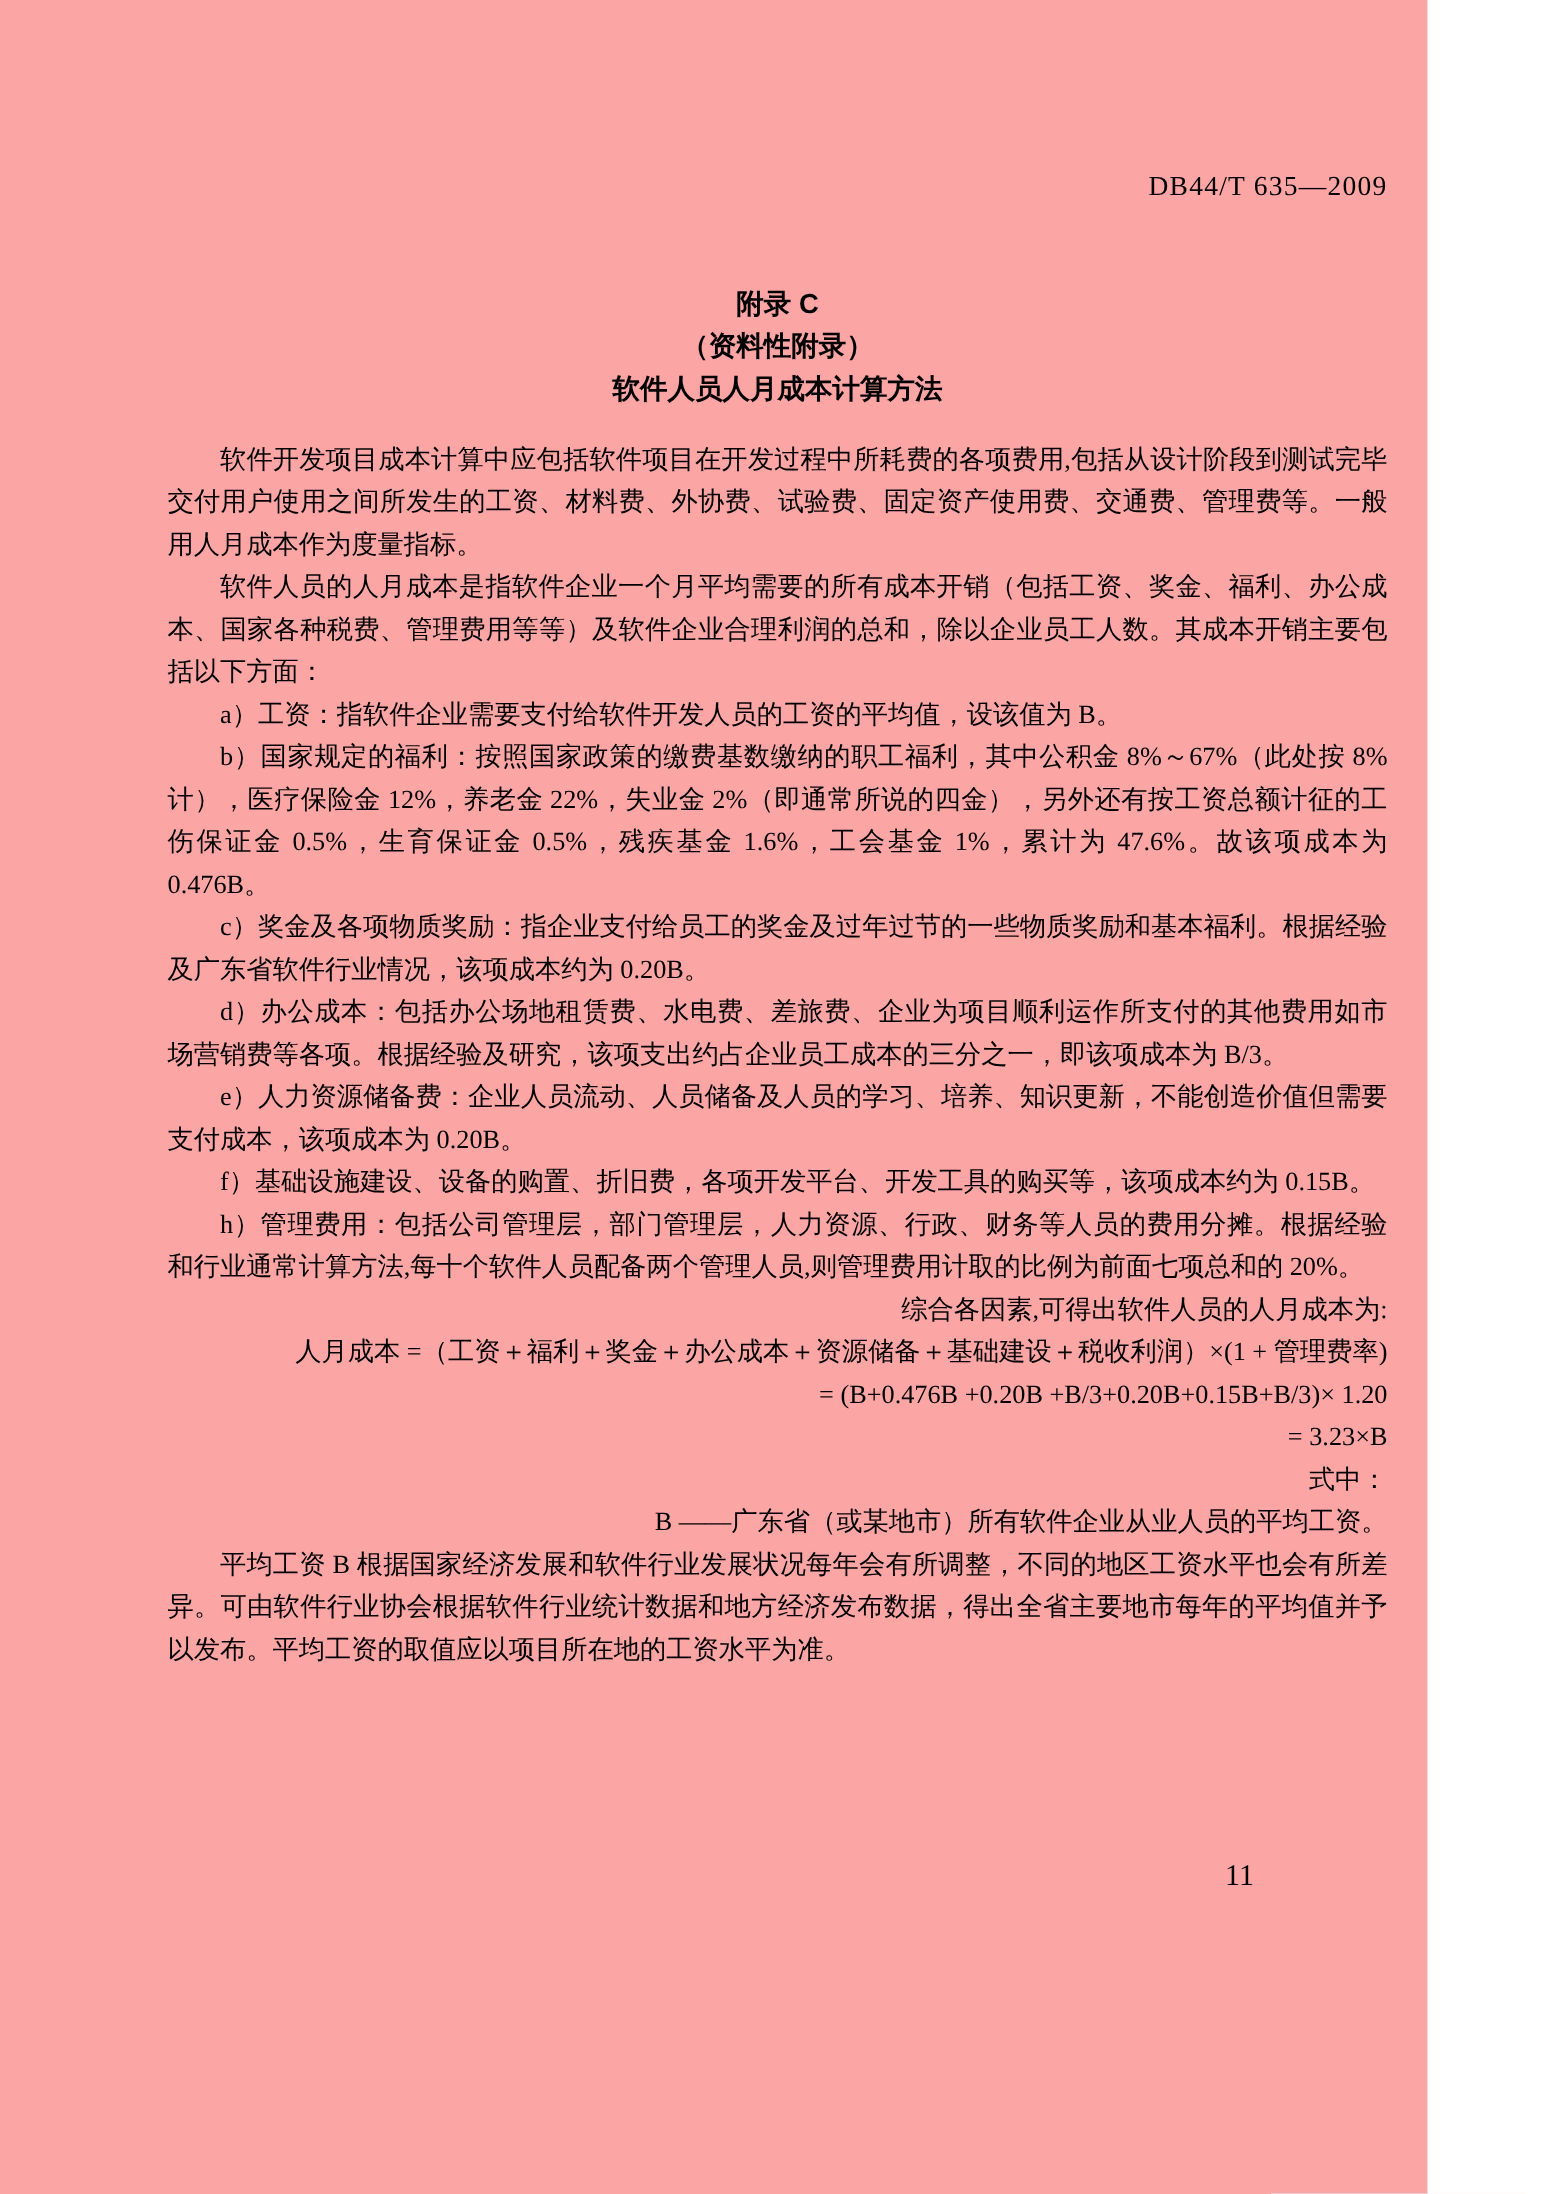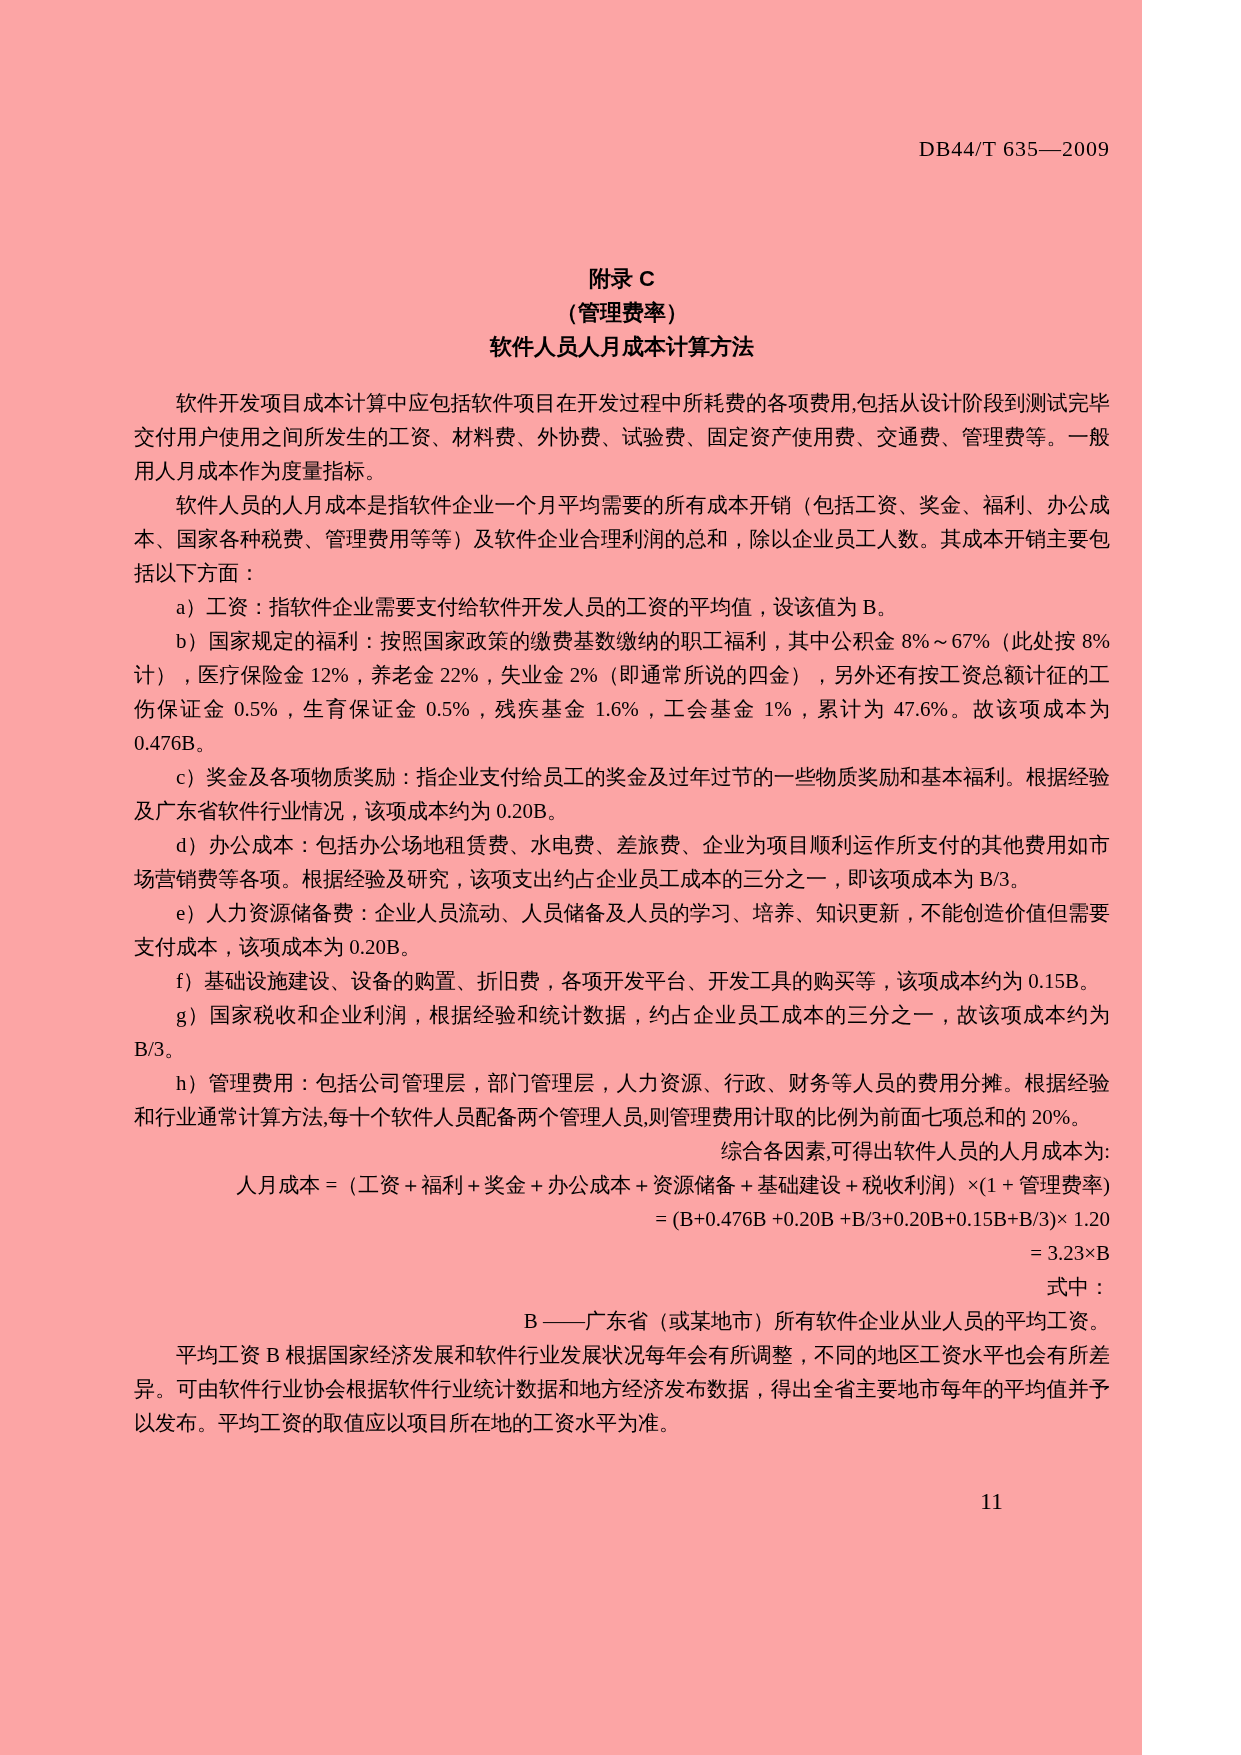--- a/index.html
+++ b/index.html
@@ -27,21 +27,20 @@
     letter-spacing: 1px;
     white-space: nowrap;
   }
   .content {
     position: absolute;
     left: 134px;
     top: 226px;
     width: 976px;
     font-size: 21px;
     line-height: 34px;
-    margin-top: 36px;
   }
   .title {
     text-align: center;
     font-weight: bold;
     font-size: 22px;
     line-height: 34px;
     font-family: "Liberation Sans", "DejaVu Sans", sans-serif;
   }
   .title.heading {
     margin-bottom: 22px;
@@ -70,40 +69,39 @@
 </head>
 <body>
 
 <div class="page">
 
   <div class="doc-header">DB44/T 635—2009</div>
 
   <div class="content">
 
     <div class="title">附录 C</div>
-    <div class="title">（管理费率）</div>
+    <div class="title">（资料性附录）</div>
     <div class="title heading">软件人员人月成本计算方法</div>
 
     <p class="para">软件开发项目成本计算中应包括软件项目在开发过程中所耗费的各项费用,包括从设计阶段到测试完毕交付用户使用之间所发生的工资、材料费、外协费、试验费、固定资产使用费、交通费、管理费等。一般用人月成本作为度量指标。</p>
 
     <p class="para">软件人员的人月成本是指软件企业一个月平均需要的所有成本开销（包括工资、奖金、福利、办公成本、国家各种税费、管理费用等等）及软件企业合理利润的总和，除以企业员工人数。其成本开销主要包括以下方面：</p>
 
     <p class="para">a）工资：指软件企业需要支付给软件开发人员的工资的平均值，设该值为 B。</p>
 
     <p class="para">b）国家规定的福利：按照国家政策的缴费基数缴纳的职工福利，其中公积金 8%～67%（此处按 8%计），医疗保险金 12%，养老金 22%，失业金 2%（即通常所说的四金），另外还有按工资总额计征的工伤保证金 0.5%，生育保证金 0.5%，残疾基金 1.6%，工会基金 1%，累计为 47.6%。故该项成本为 0.476B。</p>
 
     <p class="para">c）奖金及各项物质奖励：指企业支付给员工的奖金及过年过节的一些物质奖励和基本福利。根据经验及广东省软件行业情况，该项成本约为 0.20B。</p>
 
     <p class="para">d）办公成本：包括办公场地租赁费、水电费、差旅费、企业为项目顺利运作所支付的其他费用如市场营销费等各项。根据经验及研究，该项支出约占企业员工成本的三分之一，即该项成本为 B/3。</p>
 
     <p class="para">e）人力资源储备费：企业人员流动、人员储备及人员的学习、培养、知识更新，不能创造价值但需要支付成本，该项成本为 0.20B。</p>
 
     <p class="para">f）基础设施建设、设备的购置、折旧费，各项开发平台、开发工具的购买等，该项成本约为 0.15B。</p>
 
-    <p class="para">g）国家税收和企业利润，根据经验和统计数据，约占企业员工成本的三分之一，故该项成本约为 B/3。</p>
 
     <p class="para">h）管理费用：包括公司管理层，部门管理层，人力资源、行政、财务等人员的费用分摊。根据经验和行业通常计算方法,每十个软件人员配备两个管理人员,则管理费用计取的比例为前面七项总和的 20%。</p>
 
     <p class="para no-justify">综合各因素,可得出软件人员的人月成本为:</p>
 
     <p class="para no-justify">人月成本 =（工资＋福利＋奖金＋办公成本＋资源储备＋基础建设＋税收利润）×(1 + 管理费率)</p>
 
     <p class="para formula-cont">= (B+0.476B +0.20B +B/3+0.20B+0.15B+B/3)× 1.20</p>
 
     <p class="para formula-cont">= 3.23×B</p>

